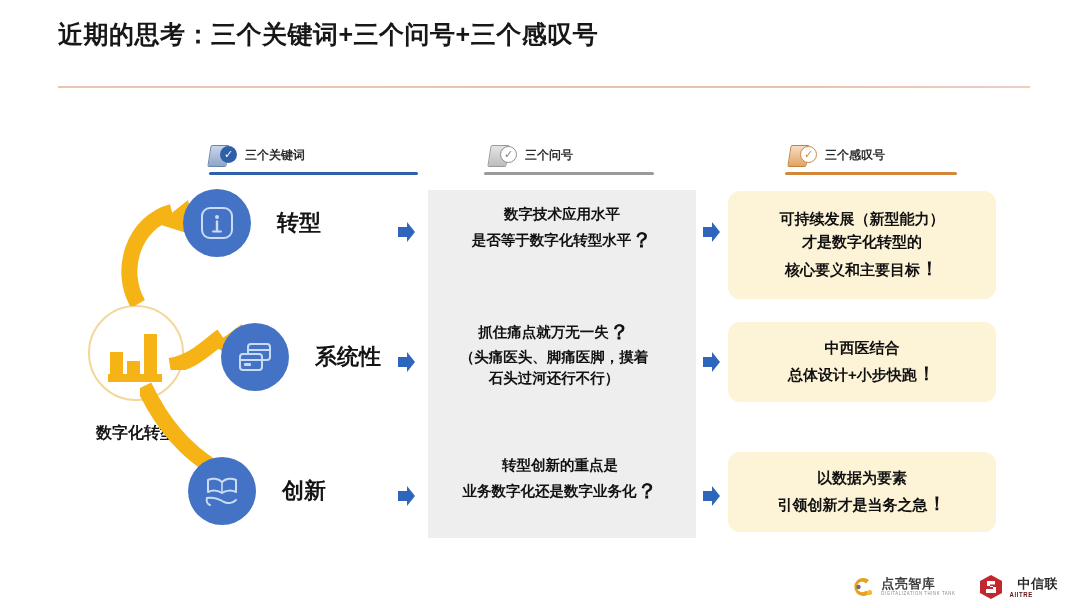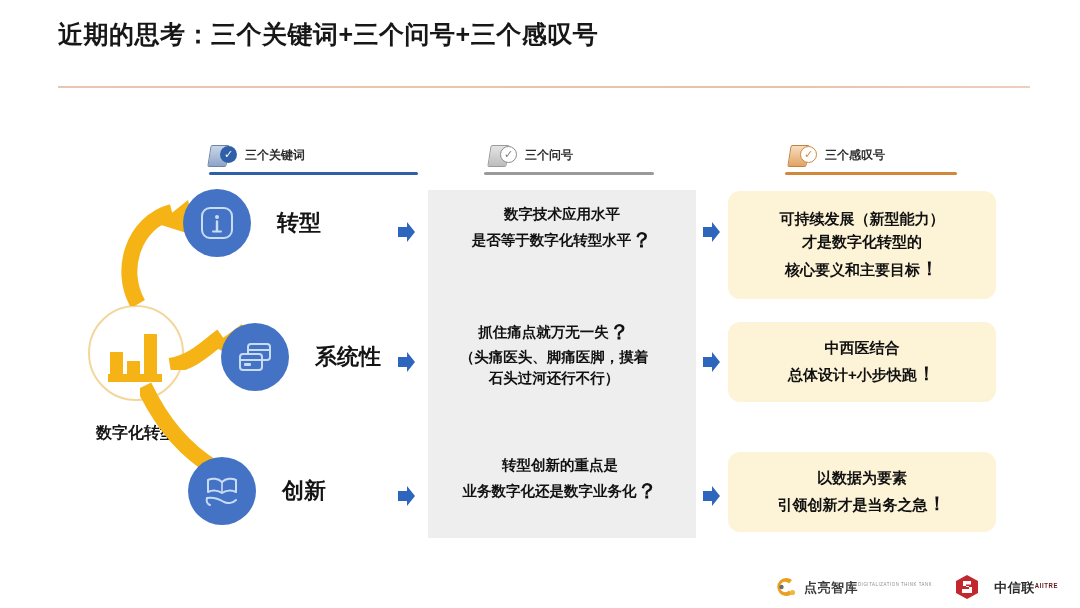--- a/index.html
+++ b/index.html
@@ -177,21 +177,21 @@
   #ans-1 { top: 322px; height: 80px; }
   #ans-2 { top: 452px; height: 80px; align-items: center; }
 
   
   .footer-logos {
     position: absolute;
     right: 22px; bottom: 8px;
     display: flex; align-items: center; gap: 22px;
   }
   .logo { display: flex; align-items: center; gap: 6px; }
-  .logo-text { display: flex; flex-direction: row; line-height: 1; }
+  .logo-text { display: flex; flex-direction: column; line-height: 1; }
   .logo-cn {
     font-size: 13px; font-weight: bold; letter-spacing: 0.5px;
   }
   .logo-en {
     font-size: 4.3px; letter-spacing: 0.6px; margin-top: 2px;
     transform: scaleY(1.1);
   }
   #logo-dl .logo-cn { color: #3b3b3b; }
   #logo-dl .logo-en { color: #8a8a8a; }
   #logo-ai .logo-cn { color: #2b2b2b; padding-left: 8px; }

